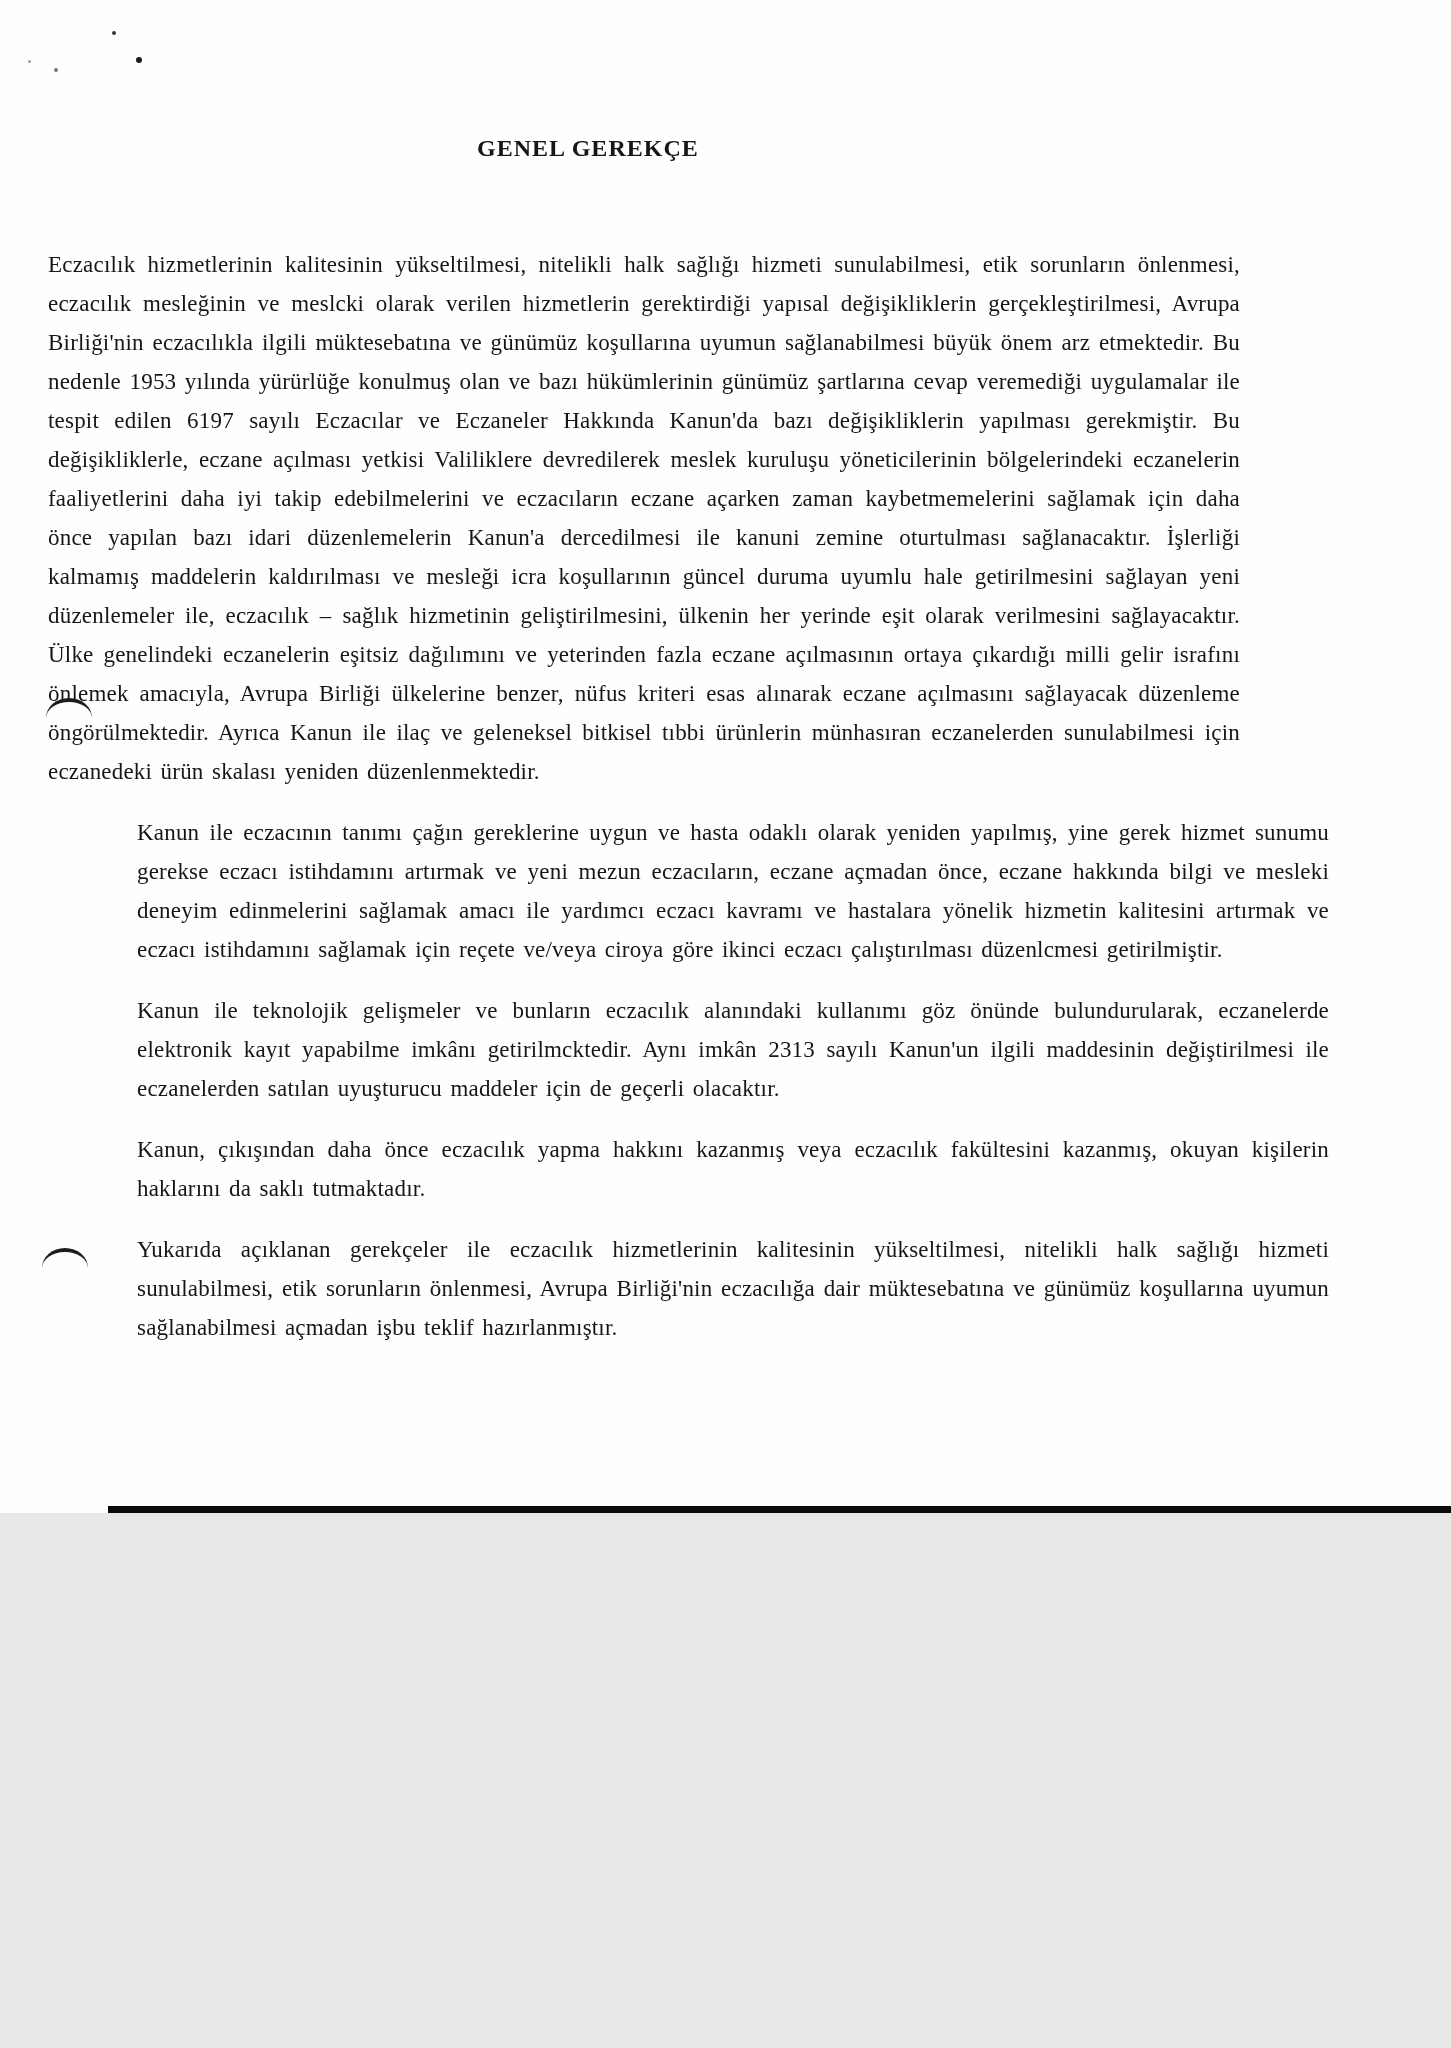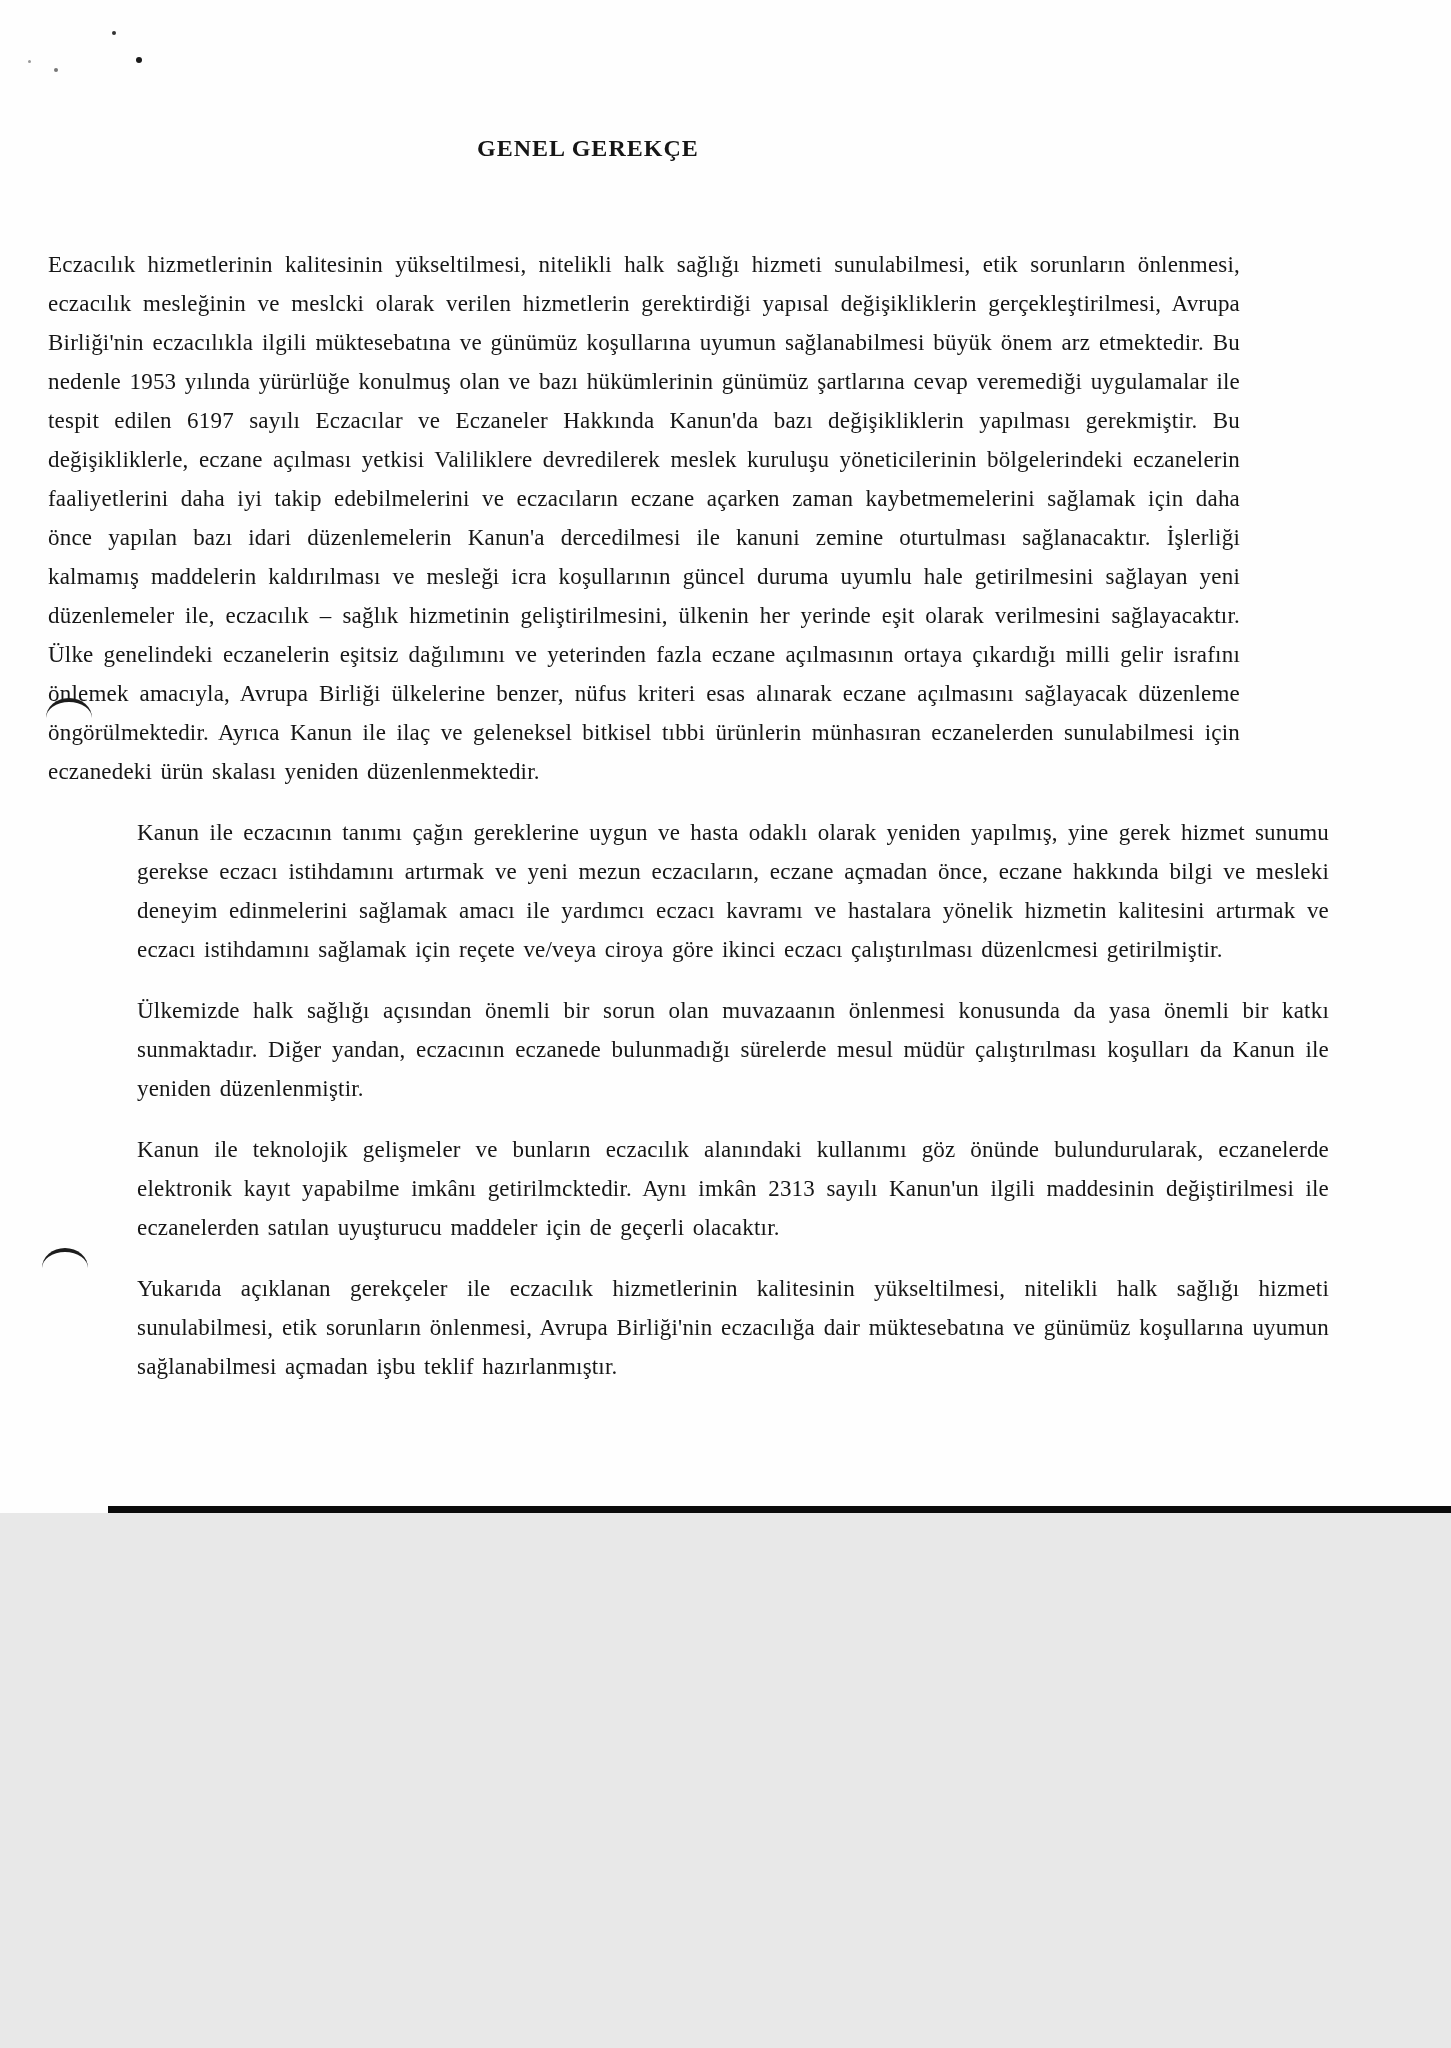--- a/index.html
+++ b/index.html
@@ -80,22 +80,22 @@
 
   <span class="margin-mark mm1"></span>
   <span class="margin-mark mm2"></span>
 
   <h1 class="doc-title">GENEL GEREKÇE</h1>
 
   <p class="body-par first">Eczacılık hizmetlerinin kalitesinin yükseltilmesi, nitelikli halk sağlığı hizmeti sunulabilmesi, etik sorunların önlenmesi, eczacılık mesleğinin ve meslcki olarak verilen hizmetlerin gerektirdiği yapısal değişikliklerin gerçekleştirilmesi, Avrupa Birliği'nin eczacılıkla ilgili müktesebatına ve günümüz koşullarına uyumun sağlanabilmesi büyük önem arz etmektedir. Bu nedenle 1953 yılında yürürlüğe konulmuş olan ve bazı hükümlerinin günümüz şartlarına cevap veremediği uygulamalar ile tespit edilen 6197 sayılı Eczacılar ve Eczaneler Hakkında Kanun'da bazı değişikliklerin yapılması gerekmiştir. Bu değişikliklerle, eczane açılması yetkisi Valiliklere devredilerek meslek kuruluşu yöneticilerinin bölgelerindeki eczanelerin faaliyetlerini daha iyi takip edebilmelerini ve eczacıların eczane açarken zaman kaybetmemelerini sağlamak için daha önce yapılan bazı idari düzenlemelerin Kanun'a dercedilmesi ile kanuni zemine oturtulması sağlanacaktır. İşlerliği kalmamış maddelerin kaldırılması ve mesleği icra koşullarının güncel duruma uyumlu hale getirilmesini sağlayan yeni düzenlemeler ile, eczacılık – sağlık hizmetinin geliştirilmesini, ülkenin her yerinde eşit olarak verilmesini sağlayacaktır. Ülke genelindeki eczanelerin eşitsiz dağılımını ve yeterinden fazla eczane açılmasının ortaya çıkardığı milli gelir israfını önlemek amacıyla, Avrupa Birliği ülkelerine benzer, nüfus kriteri esas alınarak eczane açılmasını sağlayacak düzenleme öngörülmektedir. Ayrıca Kanun ile ilaç ve geleneksel bitkisel tıbbi ürünlerin münhasıran eczanelerden sunulabilmesi için eczanedeki ürün skalası yeniden düzenlenmektedir.</p>
 
   <p class="body-par">Kanun ile eczacının tanımı çağın gereklerine uygun ve hasta odaklı olarak yeniden yapılmış, yine gerek hizmet sunumu gerekse eczacı istihdamını artırmak ve yeni mezun eczacıların, eczane açmadan önce, eczane hakkında bilgi ve mesleki deneyim edinmelerini sağlamak amacı ile yardımcı eczacı kavramı ve hastalara yönelik hizmetin kalitesini artırmak ve eczacı istihdamını sağlamak için reçete ve/veya ciroya göre ikinci eczacı çalıştırılması düzenlcmesi getirilmiştir.</p>
 
-  <p class="body-par">Ülkemizde halk sağlığı açısından önemli bir sorun olan muvazaanın önlenmesi konusunda da yasa önemli bir katkı sunmaktadır. Diğer yandan, eczacının eczanede bulunmadığı sürelerde mesul müdür çalıştırılması koşulları da Kanun ile yeniden düzenlenmiştir.</p>
 
   <p class="body-par">Kanun ile teknolojik gelişmeler ve bunların eczacılık alanındaki kullanımı göz önünde bulundurularak, eczanelerde elektronik kayıt yapabilme imkânı getirilmcktedir. Aynı imkân 2313 sayılı Kanun'un ilgili maddesinin değiştirilmesi ile eczanelerden satılan uyuşturucu maddeler için de geçerli olacaktır.</p>
 
+  <p class="body-par">Kanun, çıkışından daha önce eczacılık yapma hakkını kazanmış veya eczacılık fakültesini kazanmış, okuyan kişilerin haklarını da saklı tutmaktadır.</p>
 
   <p class="body-par">Yukarıda açıklanan gerekçeler ile eczacılık hizmetlerinin kalitesinin yükseltilmesi, nitelikli halk sağlığı hizmeti sunulabilmesi, etik sorunların önlenmesi, Avrupa Birliği'nin eczacılığa dair müktesebatına ve günümüz koşullarına uyumun sağlanabilmesi açmadan işbu teklif hazırlanmıştır.</p>
 
   <div class="bottom-edge"></div>
 
 </div>
 
 </body></html>

